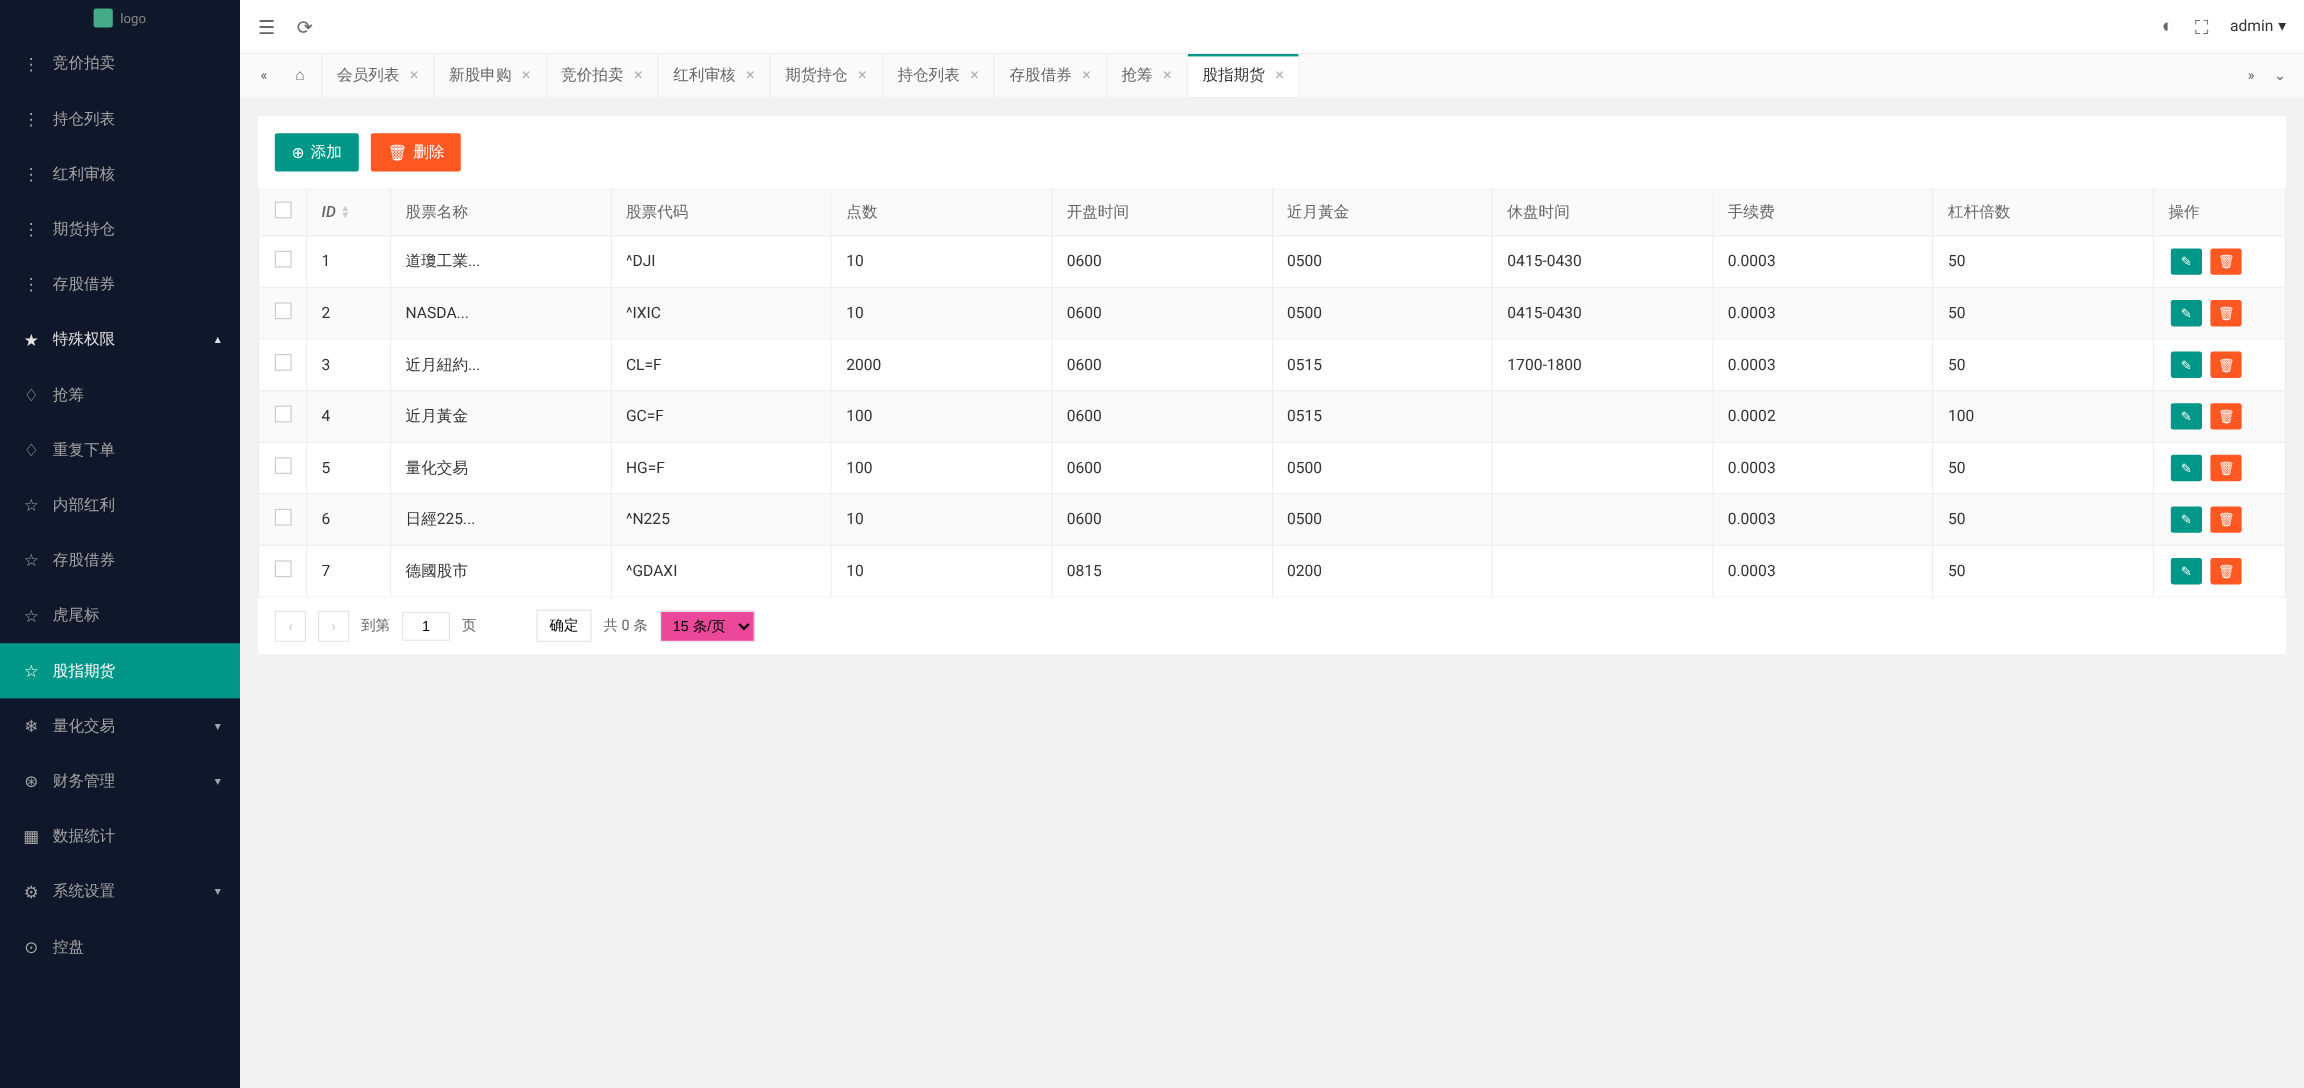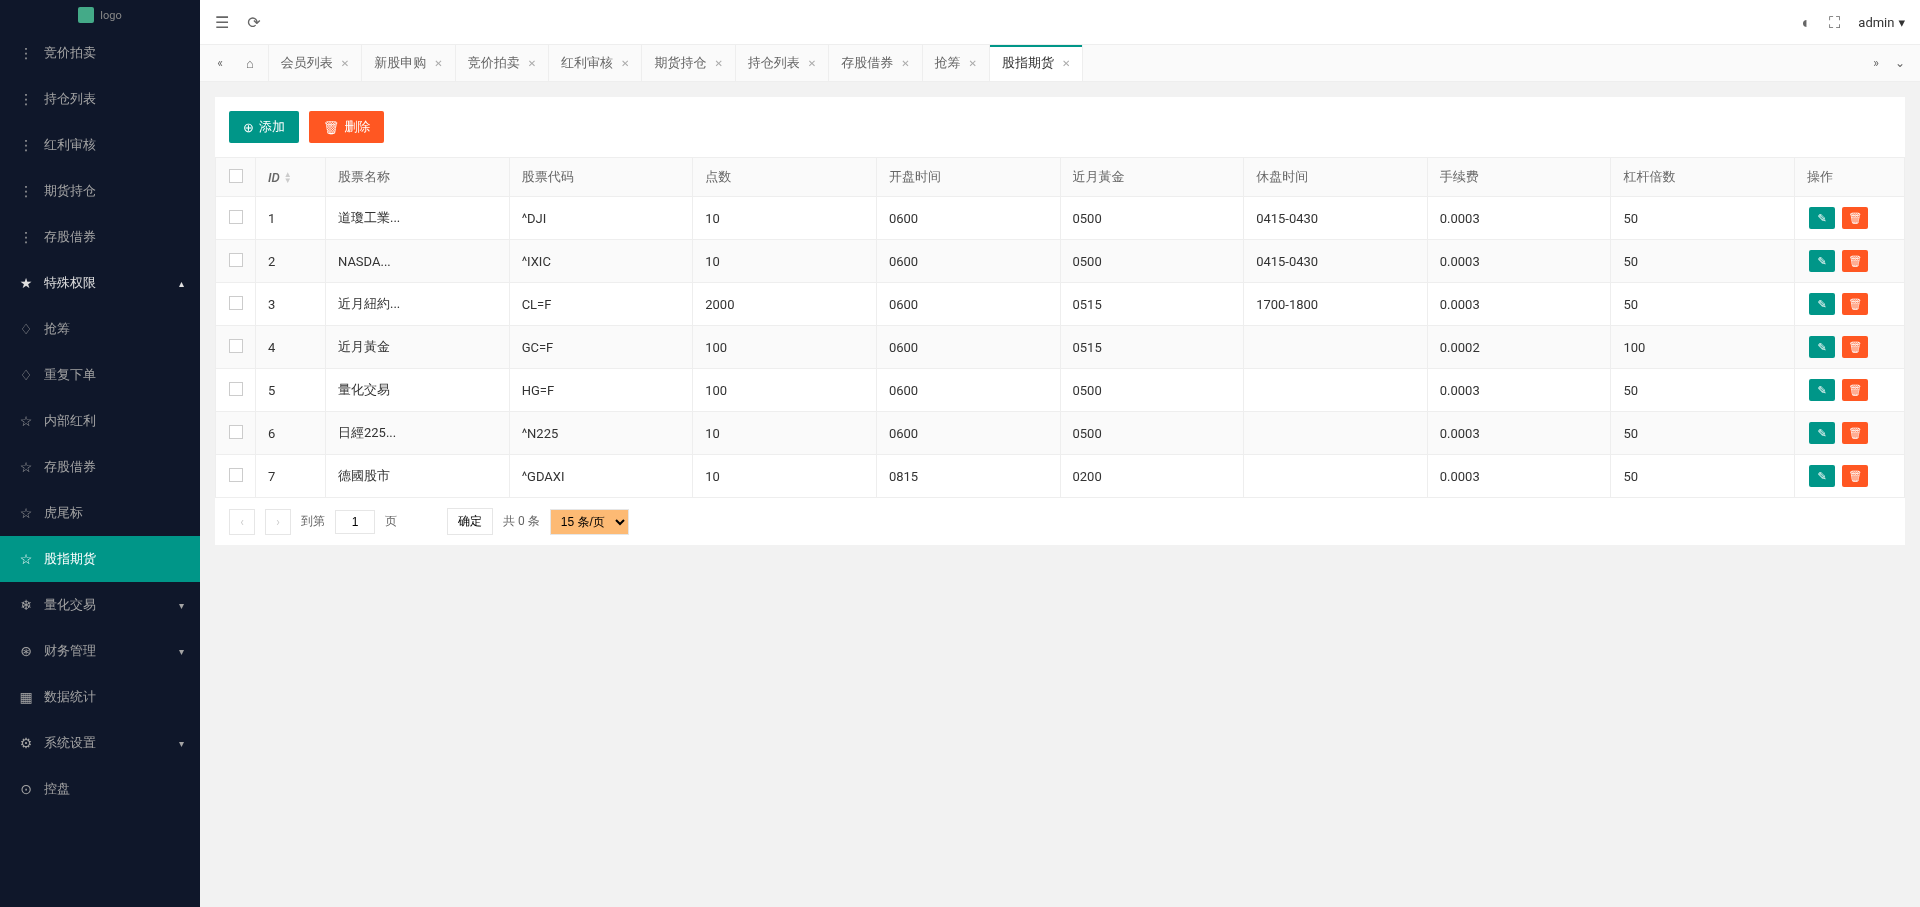--- a/index.html
+++ b/index.html
@@ -63,21 +63,21 @@
     .sort-icons { display: inline-flex; flex-direction: column; margin-left: 4px; line-height: 6px; font-size: 8px; color: #ccc; vertical-align: middle; }
     .op-btn { width: 26px; height: 22px; display: inline-flex; align-items: center; justify-content: center; border-radius: 2px; cursor: pointer; margin: 0 2px; color: #fff; font-size: 11px; }
     .op-edit { background: #009688; }
     .op-del { background: #ff5722; }
     
     
     .pagination { display: flex; align-items: center; padding: 10px 14px; gap: 10px; font-size: 12px; color: #666; }
     .page-btn { width: 26px; height: 26px; display: flex; align-items: center; justify-content: center; border: 1px solid #e6e6e6; cursor: pointer; color: #ccc; }
     .page-input { width: 40px; padding: 4px; border: 1px solid #e6e6e6; text-align: center; font-size: 12px; }
     .page-confirm { padding: 4px 10px; border: 1px solid #e6e6e6; background: #fff; cursor: pointer; font-size: 12px; margin-left: 40px; }
-    .page-select { padding: 4px 6px; border: 1px solid #e6e6e6; font-size: 12px; background: #fdba74; }
+    .page-select { padding: 4px 6px; border: 1px solid #e6e6e6; font-size: 12px; background: #ec4899; }
   </style>
 </head>
 <body>
 
 <div class="app">
 
   <aside class="sidebar">
     <div class="sidebar-logo">
       <span class="sidebar-logo-img"></span>
       <span class="sidebar-logo-text">logo</span>

